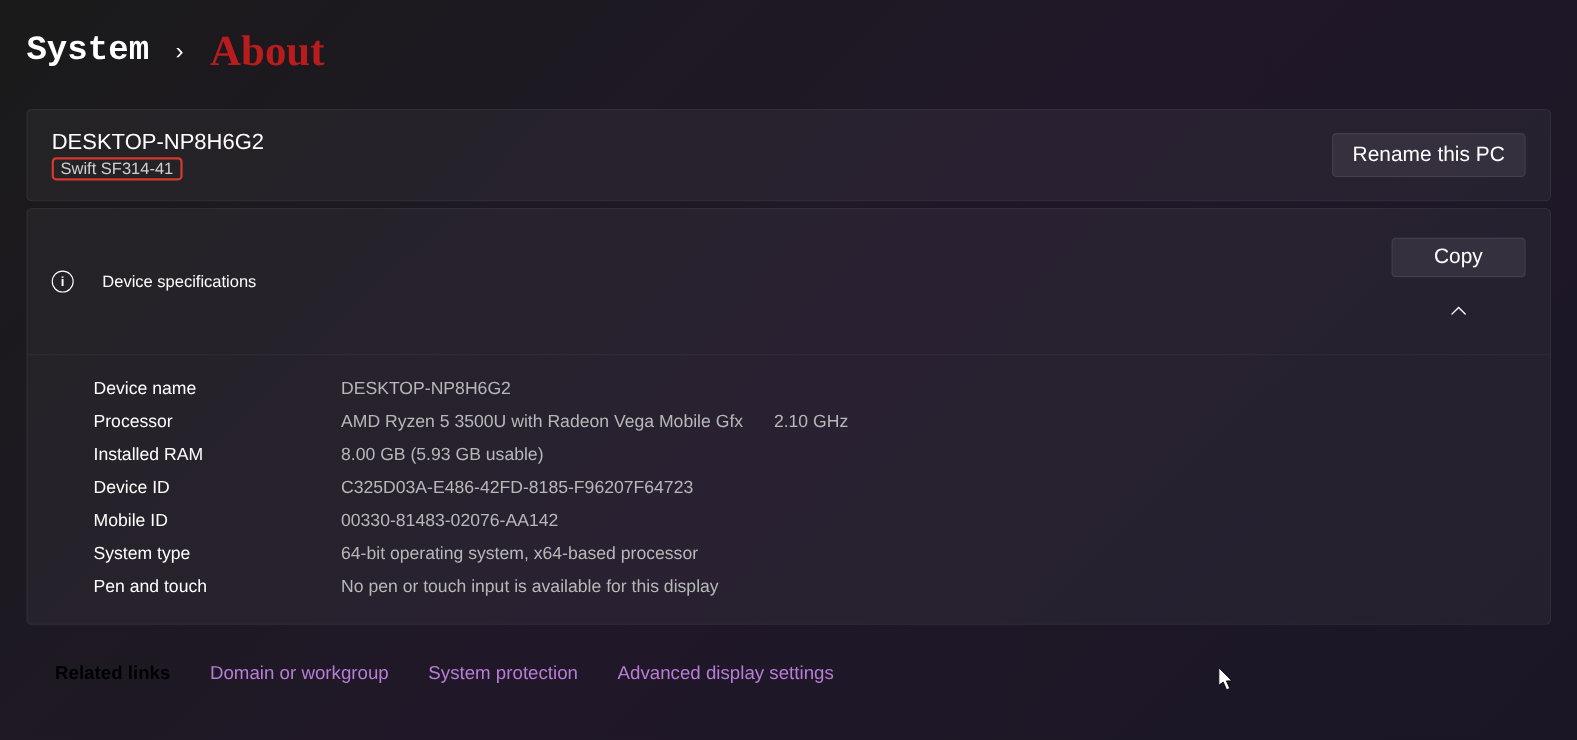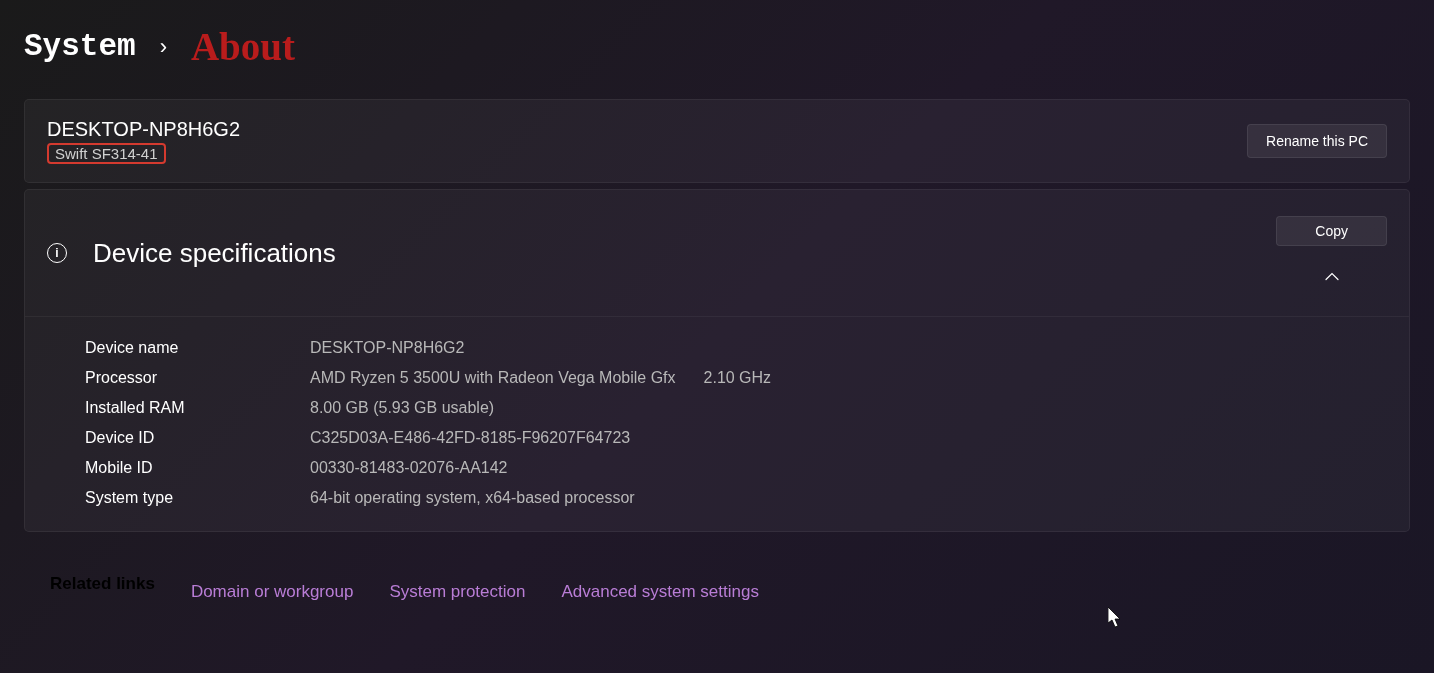--- a/index.html
+++ b/index.html
@@ -66,21 +66,21 @@
       color: #d0d0d0;
       padding: 0px 6px;
       border: 2px solid #d43a2f;
       border-radius: 4px;
       width: fit-content;
     }
     .btn {
       background: rgba(255,255,255,0.07);
       border: 1px solid rgba(255,255,255,0.08);
       color: #ffffff;
-      font-size: 14px;
+      font-size: 19px;
       padding: 8px 18px;
       border-radius: 4px;
       cursor: pointer;
       font-family: inherit;
     }
     .specs-card { }
     .specs-header {
       display: flex;
       align-items: center;
       padding: 26px 22px;
@@ -96,21 +96,21 @@
       align-items: center;
       justify-content: center;
       flex-shrink: 0;
     }
     .info-icon-inner {
       font-size: 12px;
       font-weight: 600;
       line-height: 1;
     }
     .specs-title {
-      font-size: 26px;
+      font-size: 15px;
       color: #ffffff;
       flex: 1;
     }
     .specs-actions {
       display: flex;
       align-items: center;
       gap: 16px;
       flex-direction: column;
     }
     .chevron {
@@ -153,21 +153,20 @@
     }
     .related-title {
       font-size: 17px;
       font-weight: 600;
       color: #000000;
     }
     .link {
       font-size: 17px;
       color: #b97dd6;
       cursor: pointer;
-      margin-top: 16px;
     }
     .cursor {
       position: absolute;
       left: 1108px;
       top: 607px;
       pointer-events: none;
     }
   </style>
 </head>
 <body>
@@ -221,28 +220,32 @@
         <div class="spec-value">C325D03A-E486-42FD-8185-F96207F64723</div>
       </div>
       <div class="spec-row">
         <div class="spec-label">Mobile ID</div>
         <div class="spec-value">00330-81483-02076-AA142</div>
       </div>
       <div class="spec-row">
         <div class="spec-label">System type</div>
         <div class="spec-value">64-bit operating system, x64-based processor</div>
       </div>
+      <div class="spec-row">
+        <div class="spec-label">Pen and touch</div>
+        <div class="spec-value">No pen or touch input is available for this display</div>
+      </div>
     </div>
   </div>
 
   <div class="related">
     <div class="related-title">Related links</div>
     <span class="link">Domain or workgroup</span>
     <span class="link">System protection</span>
-    <span class="link">Advanced system settings</span>
+    <span class="link">Advanced display settings</span>
   </div>
 </div>
 
 <div class="cursor">
   <svg width="16" height="22" viewBox="0 0 16 22">
     <path d="M0 0 L0 16 L4 13 L7 20 L10 19 L7 12 L12 12 Z" fill="#ffffff" stroke="#000000" stroke-width="0.8"></path>
   </svg>
 </div>
 
 </body></html>

